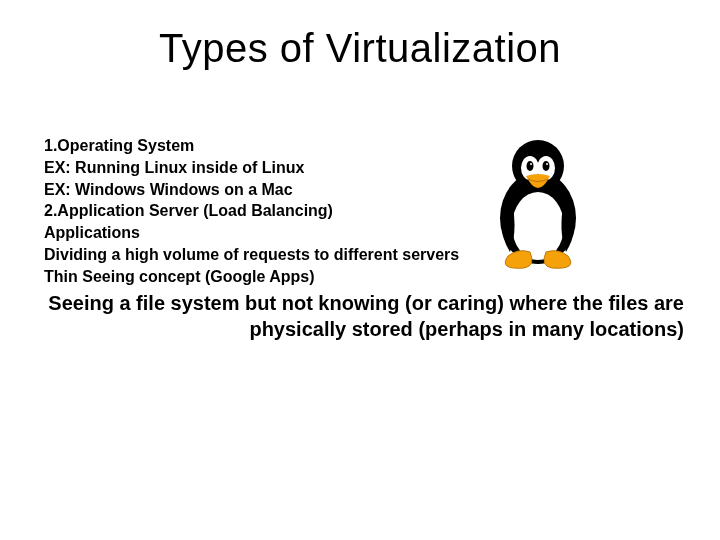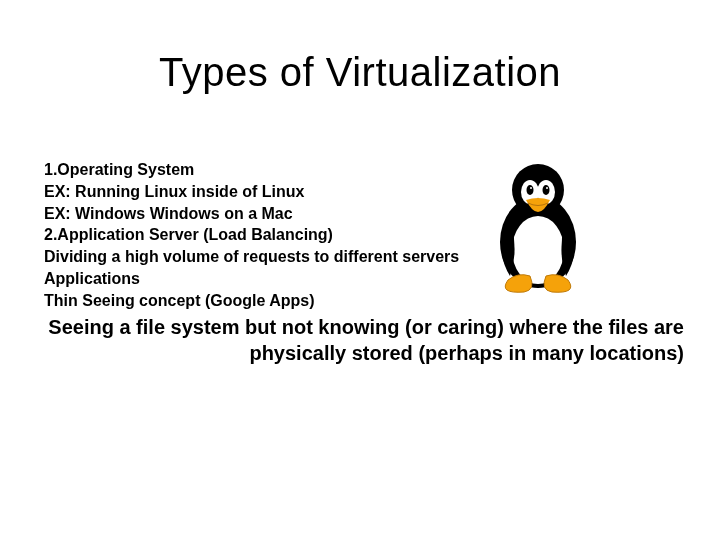--- a/index.html
+++ b/index.html
@@ -10,21 +10,20 @@
     background: #ffffff;
     font-family: Arial, Helvetica, sans-serif;
     color: #000000;
     overflow: hidden;
   }
   .slide {
     position: relative;
     width: 720px;
     height: 392px;
     box-sizing: border-box;
-    margin-top: 24px;
   }
   .title {
     position: absolute;
     top: 26px;
     left: 0;
     width: 720px;
     text-align: center;
     font-size: 40px;
     font-weight: 400;
     letter-spacing: 0.5px;
@@ -88,19 +87,19 @@
       <path d="M30 126 Q20 140 46 138 Q58 136 52 122 Q40 118 30 126 Z" fill="#f5a20a" stroke="#c07a08" stroke-width="1"></path>
       <path d="M90 126 Q100 140 74 138 Q62 136 68 122 Q80 118 90 126 Z" fill="#f5a20a" stroke="#c07a08" stroke-width="1"></path>
     </svg>
   </div>
 
   <div class="body">
     <p class="line-main">1.Operating System</p>
     <p class="line-main">EX: Running Linux inside of Linux</p>
     <p class="line-main">EX: Windows Windows on a Mac</p>
     <p class="line-main">2.Application Server (Load Balancing)</p>
+    <p class="line-main">Applications</p>
     <p class="line-main">Dividing a high volume of requests to different servers</p>
-    <p class="line-main">Applications</p>
     <p class="line-main">Thin Seeing concept (Google Apps)</p>
     <p class="line-sub">Seeing a file system but not knowing (or caring) where the files  are physically stored (perhaps in many locations)</p>
   </div>
 
 </div>
 
 </body></html>

